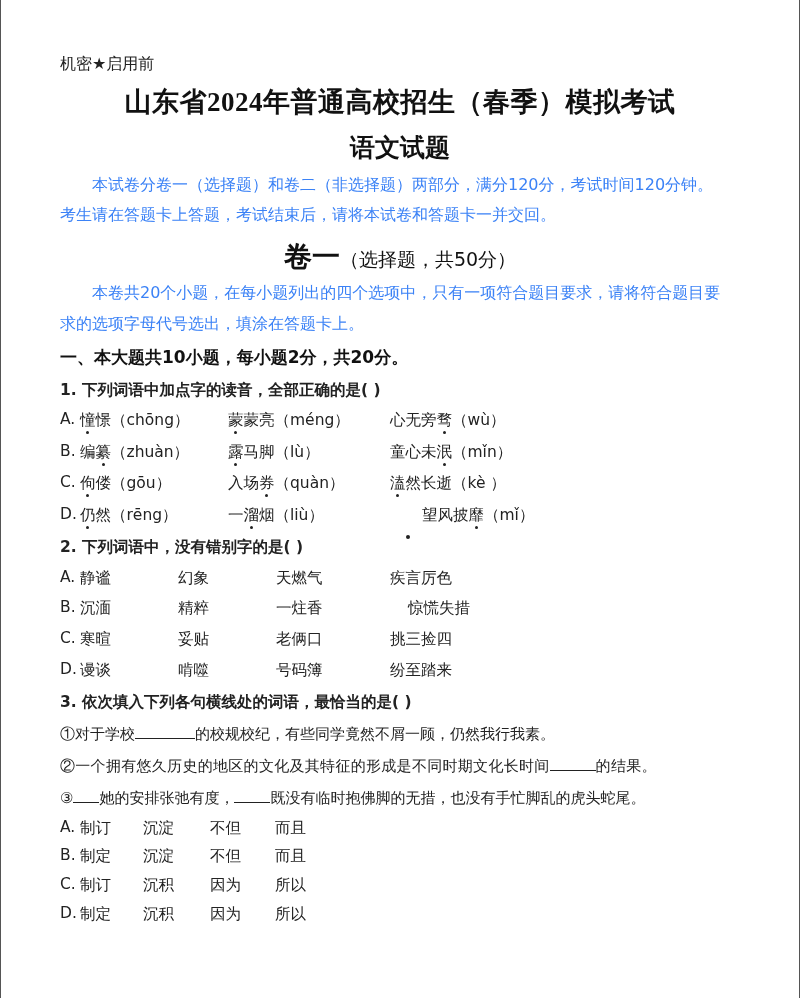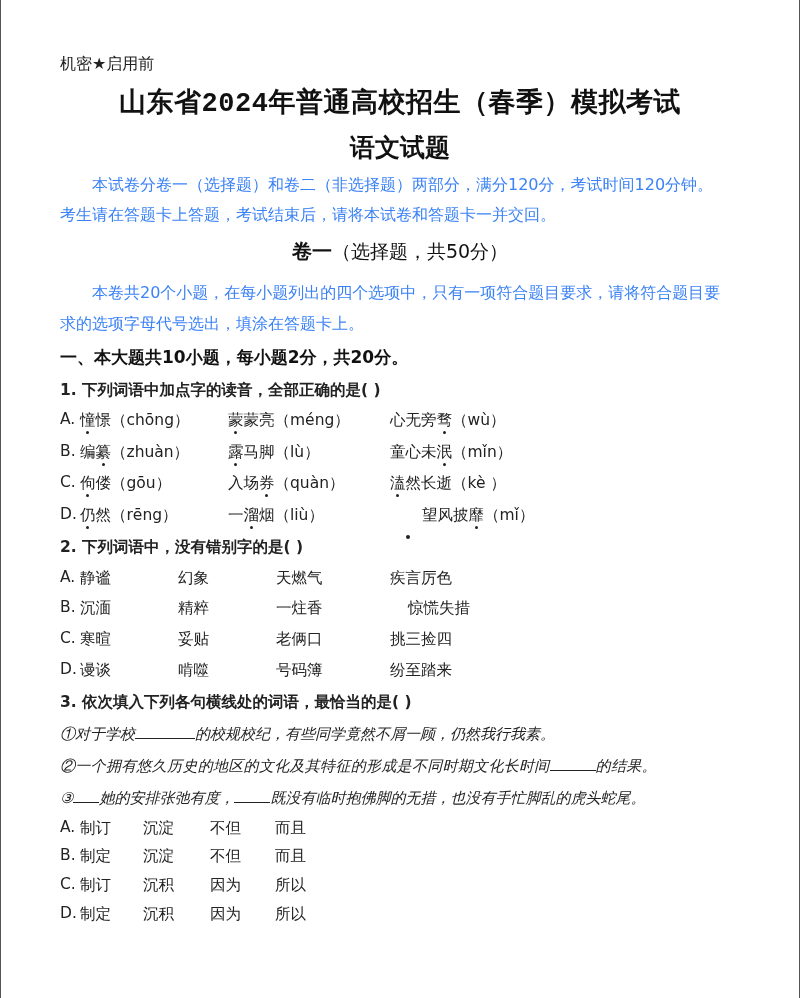--- a/index.html
+++ b/index.html
@@ -5,36 +5,36 @@
   html, body { margin: 0; padding: 0; background: #ffffff; }
   body {
     width: 800px; height: 998px; position: relative; overflow: hidden;
     font-family: "DejaVu Sans", "Liberation Sans", sans-serif;
     color: #1a1a1a;
   }
   .page-border-left { position: absolute; left: 0; top: 0; width: 1px; height: 998px; background: #555; }
   .page-border-right { position: absolute; right: 0; top: 0; width: 1px; height: 998px; background: #555; }
   .abs { position: absolute; white-space: nowrap; }
   .confidential { left: 60px; top: 54px; font-size: 16px; color: #222; }
-  .main-title { left: 0; width: 800px; top: 84px; text-align: center; font-size: 27px; font-family: Liberation Mono, monospace; font-weight: bold; letter-spacing: 0.5px; color: #111; }
+  .main-title { left: 0; width: 800px; top: 84px; text-align: center; font-size: 27px; font-family: Liberation Serif, serif; font-weight: bold; letter-spacing: 0.5px; color: #111; }
   .sub-title { left: 0; width: 800px; top: 131px; text-align: center; font-size: 25px; font-family: Liberation Serif, serif; font-weight: bold; color: #111; }
   .para { font-size: 16px; color: #3b82f6; }
   .p1 { left: 92px; top: 175px; }
   .p2 { left: 60px; top: 205px; }
   .section-title { left: 0; width: 800px; text-align: center; top: 238px; font-size: 19px; color: #111; }
-  .section-title .big { font-size: 20px; font-weight: bold; }
+  .section-title .big { font-size: 28px; font-weight: bold; }
   .p3 { left: 92px; top: 283px; }
   .p4 { left: 60px; top: 314px; }
   .part-heading { left: 60px; top: 346px; font-size: 17px; font-weight: bold; color: #111; }
   .q { left: 60px; font-size: 15.5px; color: #222; font-weight: bold; }
   .opt { font-size: 15.5px; color: #222; }
   .pinyin { font-family: "DejaVu Sans", sans-serif; }
   .dotted { position: relative; }
   .dotted::after { content: ""; position: absolute; left: 50%; bottom: -5px; width: 3px; height: 3px; margin-left: -1.5px; border-radius: 50%; background: #222; }
-  .serif-line { font-family: "DejaVu Serif", "Liberation Serif", serif; font-size: 15px; color: #222; font-style: italic; }
+  .serif-line { font-family: "DejaVu Serif", "Liberation Serif", serif; font-size: 15px; color: #222; }
   .blank { display: inline-block; border-bottom: 1px solid #222; height: 14px; vertical-align: baseline; }
   .stray-dot { left: 406px; top: 535px; width: 4px; height: 4px; border-radius: 50%; background: #222; }
 </style>
 </head>
 <body>
 
 <div class="page-border-left"></div>
 <div class="page-border-right"></div>
 
 <div class="abs confidential">机密★启用前</div>

